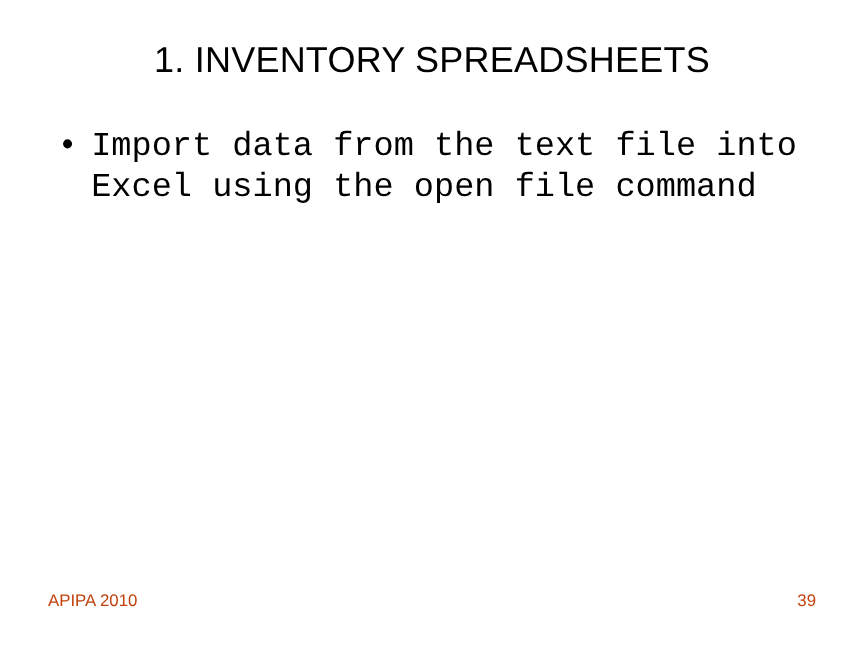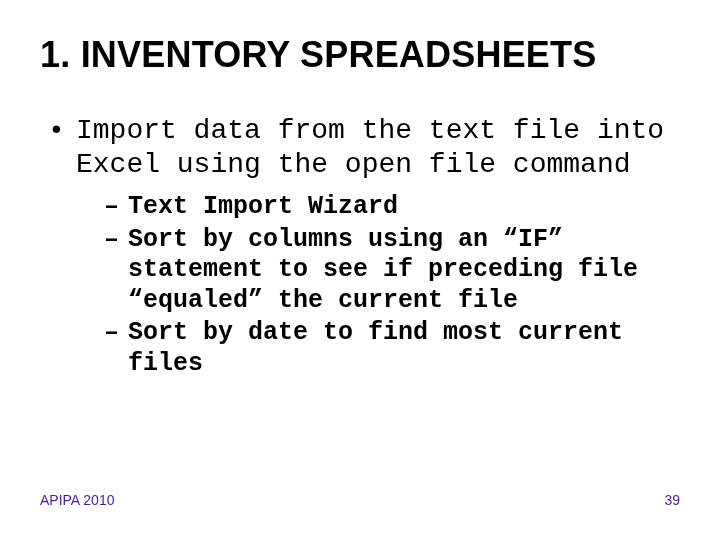--- a/index.html
+++ b/index.html
@@ -5,23 +5,23 @@
   * { margin: 0; padding: 0; box-sizing: border-box; }
   html, body { width: 720px; height: 540px; }
   body {
     background: #ffffff;
     font-family: Arial, Helvetica, sans-serif;
     color: #000000;
     position: relative;
     padding: 28px 40px 0 40px;
   }
   .title {
-    font-size: 36px;
-    font-weight: bold;
-    text-align: left;
+    font-size: 30px;
+    font-weight: normal;
+    text-align: center;
     margin-top: 6px;
     margin-bottom: 38px;
     letter-spacing: 0.2px;
   }
   .bullet-list {
     list-style: none;
     padding-left: 8px;
     font-family: Liberation Mono, monospace;
   }
   .bullet-list > li {
@@ -61,35 +61,30 @@
   }
   .footer {
     position: absolute;
     bottom: 32px;
     left: 40px;
     right: 40px;
     display: flex;
     justify-content: space-between;
     font-size: 14px;
     font-weight: normal;
-    color: #4c1d95;
+    color: #c2410c;
   }
 </style>
 </head>
 <body>
 
 <h1 class="title">1. INVENTORY SPREADSHEETS</h1>
 
 <ul class="bullet-list">
   <li>
     <span>Import data from the text file into Excel using the open file command</span>
-    <ul class="sub-list">
-      <li>Text Import Wizard</li>
-      <li>Sort by columns using an “IF” statement to see if preceding file “equaled” the current file</li>
-      <li>Sort by date to find most current files</li>
-    </ul>
   </li>
 </ul>
 
 <div class="footer">
   <span>APIPA 2010</span>
   <span>39</span>
 </div>
 
 </body></html>

